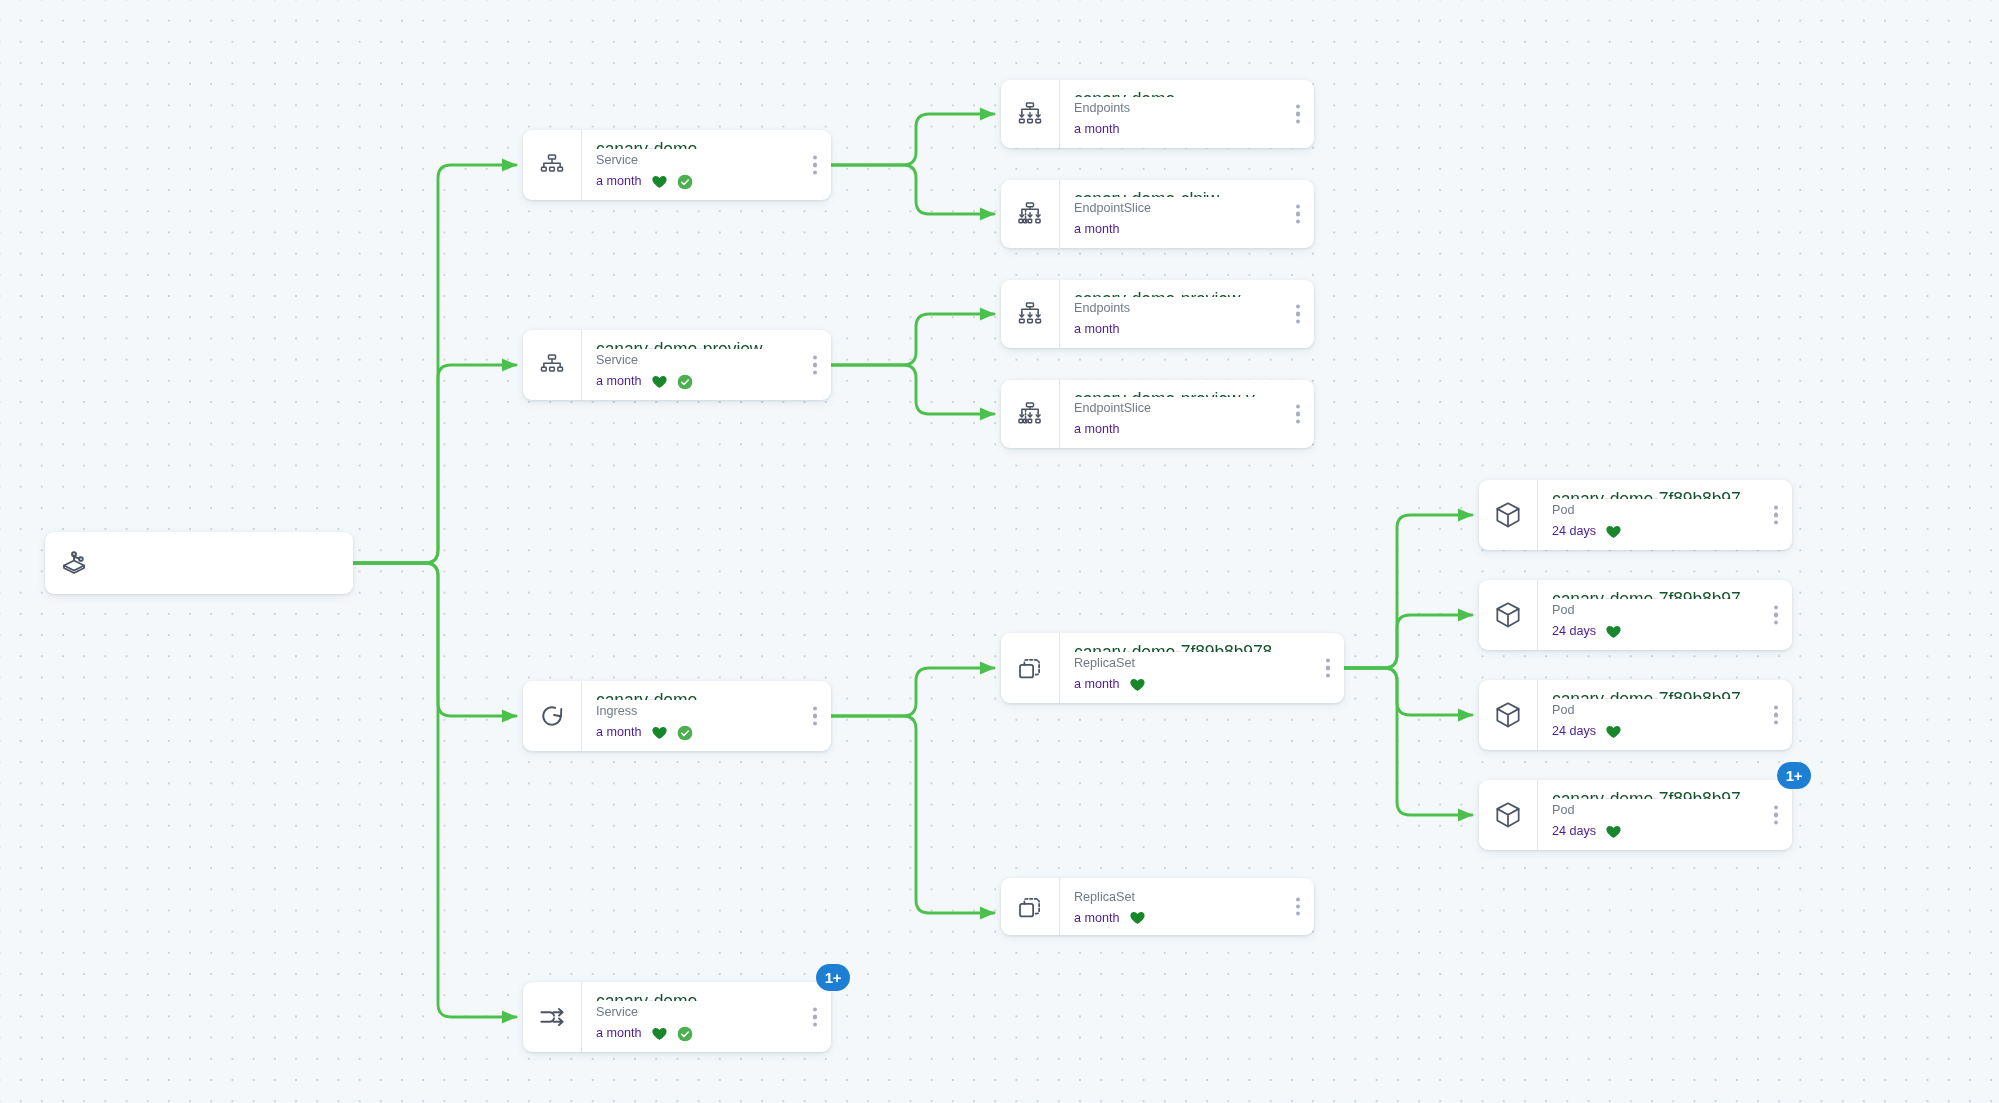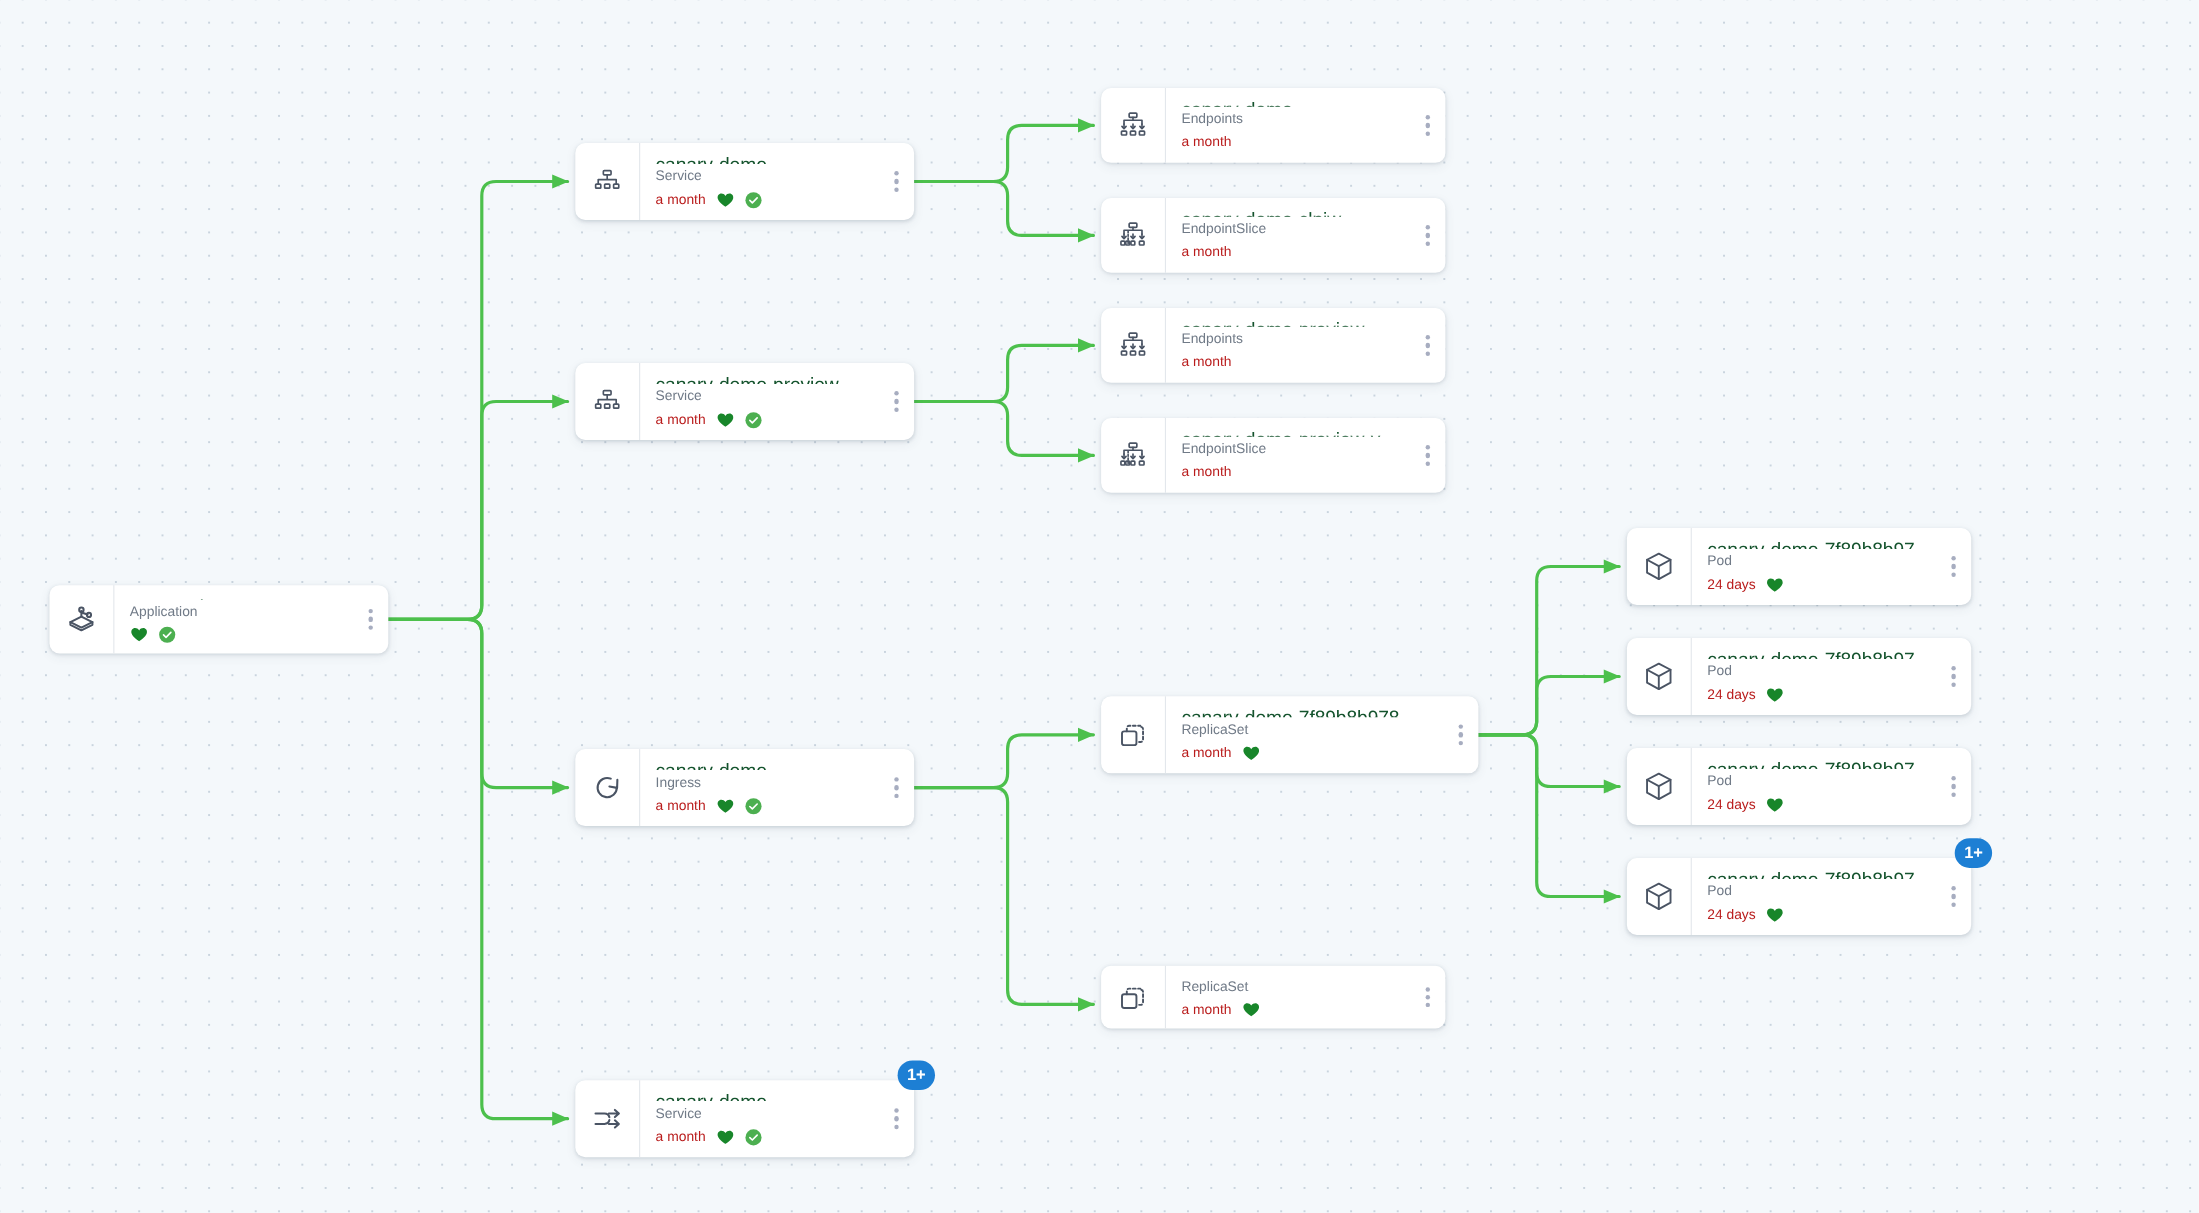--- a/index.html
+++ b/index.html
@@ -78,21 +78,21 @@
     white-space: nowrap;
   }
   .node-meta {
     display: flex;
     align-items: center;
     gap: 9px;
     margin-top: 2px;
   }
   .node-age {
     font-size: 12.6px;
-    color: #b91c1c;
+    color: #4c1d95;
     line-height: 1.5;
     white-space: nowrap;
   }
   .heart-icon { display: block; }
   .check-icon { display: block; }
   .kebab {
     position: absolute;
     right: 11px;
     top: 50%;
     transform: translateY(-50%);
@@ -154,42 +154,20 @@
       <div class="node-icon">
         <svg width="30" height="30" viewBox="0 0 24 24" fill="none" stroke="#4a5464" stroke-width="1.5" stroke-linecap="round" stroke-linejoin="round">
       <path d="M4 14 L12 10 L20 14 L12 18 Z"></path>
       <path d="M12 10 V6"></path>
           <circle cx="12" cy="5" r="1.6"></circle>
       <path d="M12 7 L16.5 8.5"></path>
           <circle cx="17.5" cy="8.8" r="1.5"></circle>
       <path d="M4 14 v2 l8 4 l8 -4 v-2"></path>
     </svg>
       </div>
-      <div class="node-body">
-        <div class="node-title">canary-demo</div>
-        <div class="node-kind">Application</div>
-        <div class="node-meta">
-          <span>
-            <svg class="heart-icon" width="17" height="17" viewBox="0 0 24 24">
-              <path fill="#18862a" d="M12 21s-8.4-5.1-9.8-10.2C1.2 7.3 3.5 4.2 6.8 4.2c2 0 3.9 1.1 5.2 3 1.3-1.9 3.2-3 5.2-3 3.3 0 5.6 3.1 4.6 6.6C20.4 15.9 12 21 12 21z"></path>
-            </svg>
-          </span>
-          <span>
-            <svg class="check-icon" width="16" height="16" viewBox="0 0 24 24">
-              <circle cx="12" cy="12" r="11" fill="#4caf50"></circle>
-              <path d="M7 12.3 L10.4 15.6 L17 8.9" fill="none" stroke="#ffffff" stroke-width="2.2" stroke-linecap="round" stroke-linejoin="round"></path>
-            </svg>
-          </span>
-        </div>
-        <div class="kebab">
-          <i></i>
-          <i></i>
-          <i></i>
-        </div>
-      </div>
     </div>
     <div class="node" style="left: 523px; top: 130px; width: 308px; height: 70px;">
       <div class="node-icon">
         <svg width="28" height="28" viewBox="0 0 24 24" fill="none" stroke="#4a5464" stroke-width="1.3" stroke-linecap="round" stroke-linejoin="round">
       <rect x="9" y="3.5" width="6" height="3.4" rx="0.7"></rect>
       <path d="M12 6.9 V10.5 M5 14 V10.5 H19 V14"></path>
       <rect x="3" y="14" width="4" height="3.2" rx="0.6"></rect>
       <rect x="10" y="14" width="4" height="3.2" rx="0.6"></rect>
       <rect x="17" y="14" width="4" height="3.2" rx="0.6"></rect>
     </svg>

